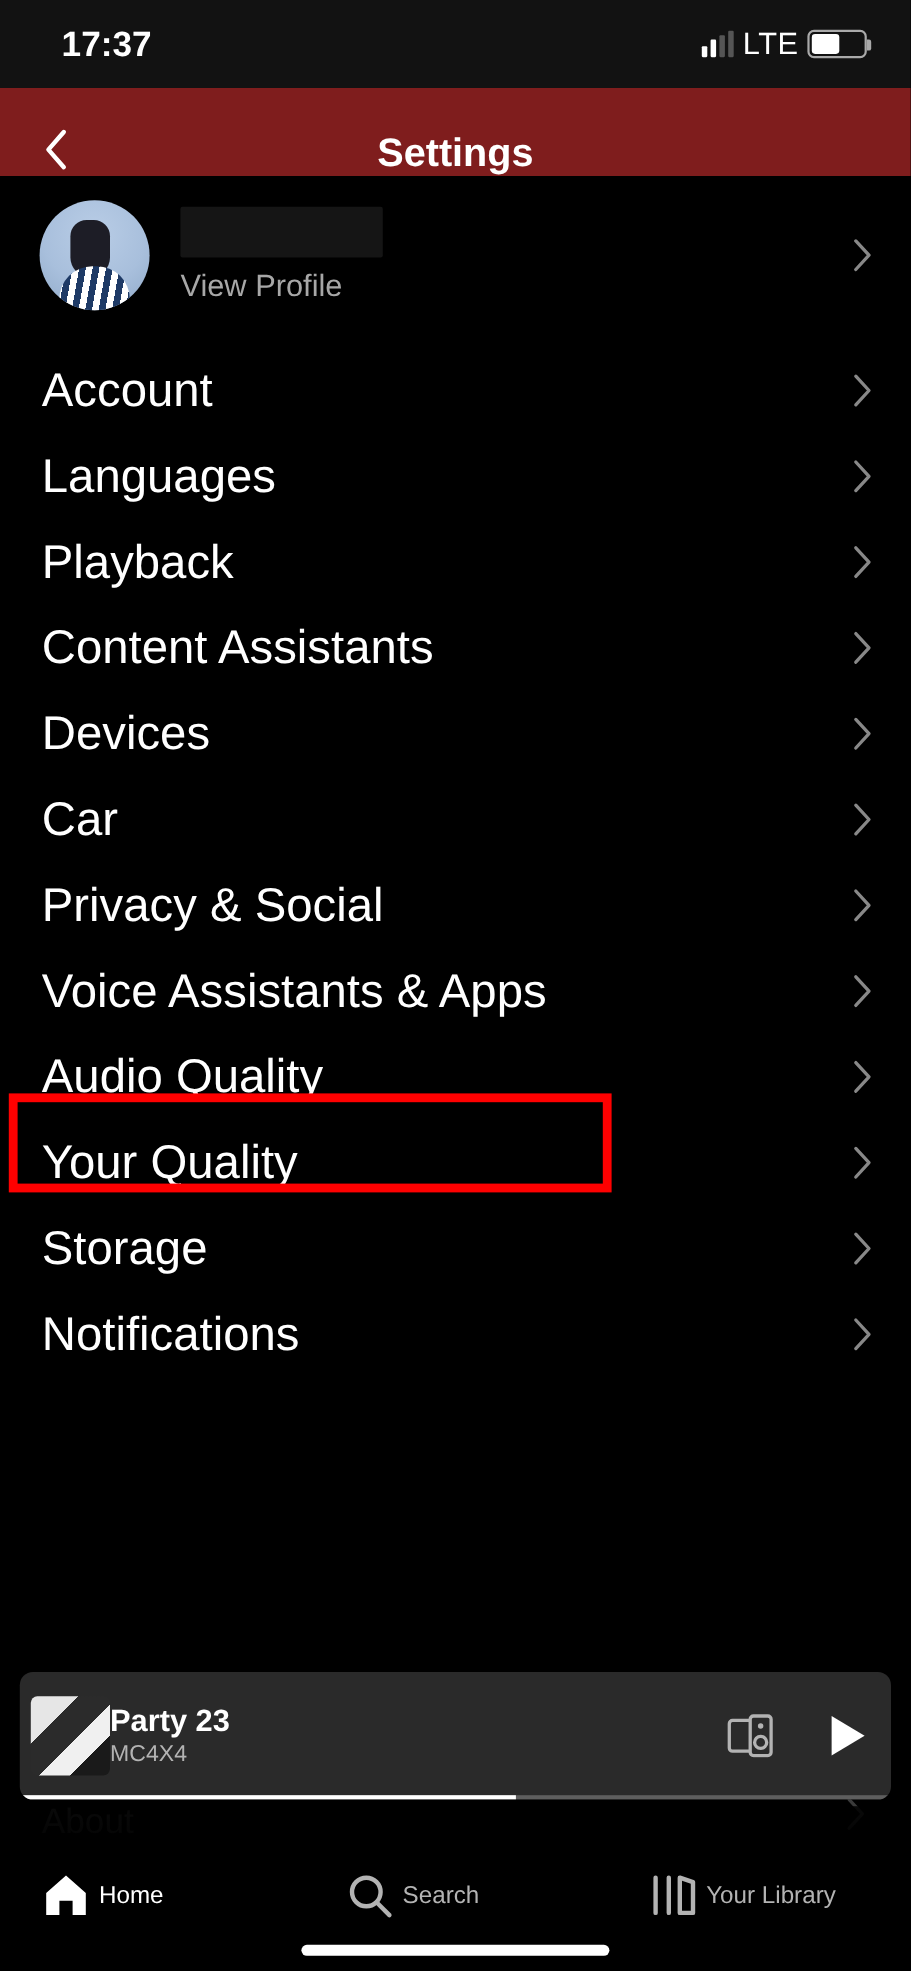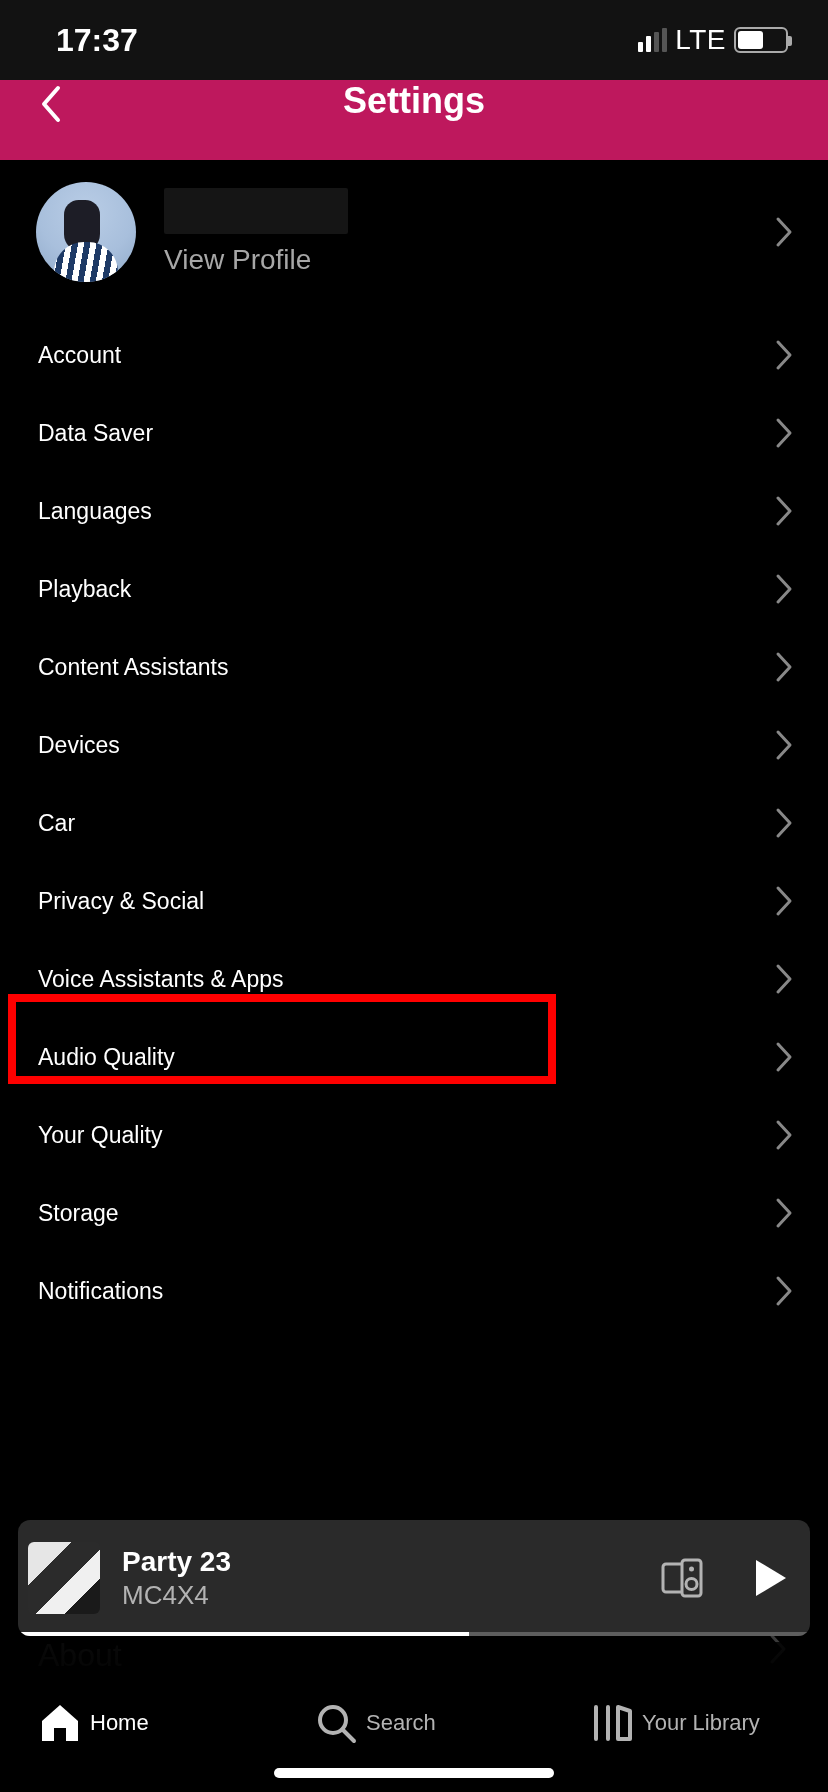--- a/index.html
+++ b/index.html
@@ -75,23 +75,23 @@
   .battery-fill {
     background: #fff;
     height: 100%;
     width: 55%;
     border-radius: 3px;
   }
 
   
   .header {
     height: 80px;
-    background: #be185d;
-    display: flex;
-    align-items: flex-start;
+    background: #7f1d1d;
+    display: flex;
+    align-items: flex-end;
     position: relative;
   }
   .back-btn {
     position: absolute;
     left: 26px;
     width: 48px;
     height: 48px;
     display: flex;
     align-items: center;
     justify-content: center;
@@ -162,21 +162,21 @@
   }
 
   .row {
     display: flex;
     align-items: center;
     justify-content: space-between;
     padding: 0 34px 0 38px;
     height: 78px;
   }
   .row-label {
-    font-size: 23px;
+    font-size: 43px;
     font-weight: 400;
     color: #fff;
   }
 
   .highlight {
     position: absolute;
     border: 8px solid #ff0000;
     pointer-events: none;
   }
 
@@ -195,25 +195,24 @@
     overflow: hidden;
   }
   .np-art {
     width: 72px;
     height: 72px;
     border-radius: 6px;
     background: linear-gradient(135deg,#e6e6e6 0%, #e6e6e6 30%, #2b2b2b 30%, #2b2b2b 55%, #f0f0f0 55%, #f0f0f0 75%, #1a1a1a 75%);
     flex-shrink: 0;
   }
   .np-text {
-    margin-left: 22px;
     flex: 1;
   }
   .np-title { font-size: 28px; font-weight: 600; }
-  .np-artist { font-size: 26px; color: #b3b3b3; margin-top: 2px; }
+  .np-artist { font-size: 21px; color: #b3b3b3; margin-top: 2px; }
   .np-controls { display: flex; align-items: center; gap: 48px; }
   .np-progress {
     position: absolute;
     left: 0; bottom: 0; height: 4px;
     background: #5e5e5e;
     width: 100%;
   }
   .np-progress-fill {
     height: 100%; background: #fff; width: 57%;
   }
@@ -310,26 +309,20 @@
   </div>
 
   <div id="settings-list">
       <div class="row">
         <span class="row-label">Account</span>
         <svg width="20" height="34" viewBox="0 0 20 34">
           <polyline points="4,4 16,17 4,30" fill="none" stroke="#888" stroke-width="3" stroke-linecap="round" stroke-linejoin="round"></polyline>
         </svg>
       </div>
       <div class="row">
-        <span class="row-label">Data Saver</span>
-        <svg width="20" height="34" viewBox="0 0 20 34">
-          <polyline points="4,4 16,17 4,30" fill="none" stroke="#888" stroke-width="3" stroke-linecap="round" stroke-linejoin="round"></polyline>
-        </svg>
-      </div>
-      <div class="row">
         <span class="row-label">Languages</span>
         <svg width="20" height="34" viewBox="0 0 20 34">
           <polyline points="4,4 16,17 4,30" fill="none" stroke="#888" stroke-width="3" stroke-linecap="round" stroke-linejoin="round"></polyline>
         </svg>
       </div>
       <div class="row">
         <span class="row-label">Playback</span>
         <svg width="20" height="34" viewBox="0 0 20 34">
           <polyline points="4,4 16,17 4,30" fill="none" stroke="#888" stroke-width="3" stroke-linecap="round" stroke-linejoin="round"></polyline>
         </svg>

